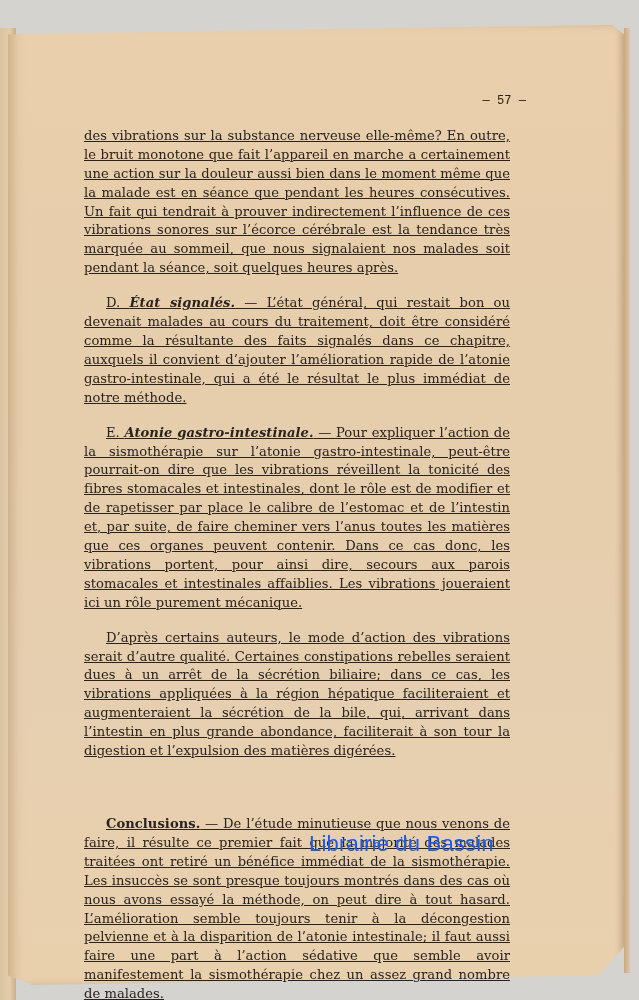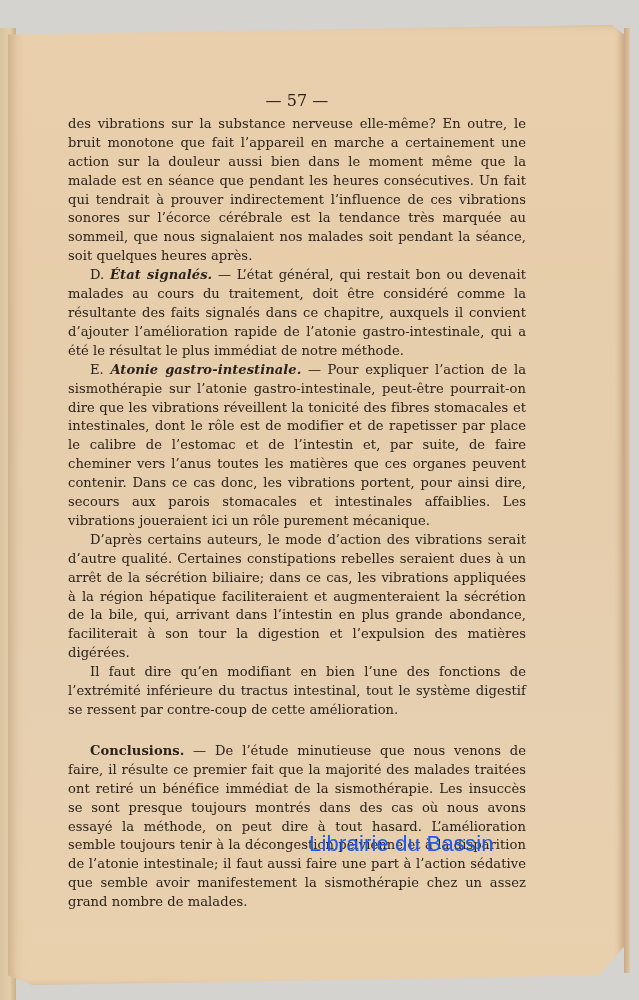--- a/index.html
+++ b/index.html
@@ -22,22 +22,22 @@
   .page-edge-right {
     position: absolute; right: 9px; top: 28px; width: 6px; height: 945px;
     background: linear-gradient(90deg, #c9a886, #e1c7a6);
   }
   .text {
     position: absolute; left: 68px; top: 92px; width: 458px;
     color: #2a221c; font-size: 13.1px; line-height: 18.9px;
     text-align: justify;
     letter-spacing: 0.05px;
   }
-  .pagenum { text-align: center; margin: 0 0 4px 0; font-size: 16px; }
-  .para { margin: 0; text-indent: 22px; text-align: justify; }
+  .pagenum { text-align: right; margin: 0 0 4px 0; font-size: 12px; font-family: Liberation Mono, monospace; }
+  .para { margin: 16px; text-indent: 22px; text-align: justify; text-decoration: underline; }
   .para.noindent { text-indent: 0; }
   .gap { height: 22px; }
   .lead-it { font-style: italic; font-weight: bold; }
   .lead-b { font-weight: bold; }
   .watermark {
     position: absolute; left: 309px; top: 831px;
     font-family: "Liberation Sans", sans-serif; font-size: 22px;
     color: #1a5cf0; white-space: nowrap; letter-spacing: 0.2px;
   }
 </style>
@@ -60,23 +60,20 @@
   </p>
 
   <p class="para">
     <span>E. </span><span class="lead-it">Atonie gastro-intestinale.</span><span> — Pour expliquer l’action de la sismothérapie sur l’atonie gastro-intestinale, peut-être pourrait-on dire que les vibrations réveillent la tonicité des fibres stomacales et intestinales, dont le rôle est de modifier et de rapetisser par place le calibre de l’estomac et de l’intestin et, par suite, de faire cheminer vers l’anus toutes les matières que ces organes peuvent contenir. Dans ce cas donc, les vibrations portent, pour ainsi dire, secours aux parois stomacales et intestinales affaiblies. Les vibrations joueraient ici un rôle purement mécanique.</span>
   </p>
 
   <p class="para">
     <span>D’après certains auteurs, le mode d’action des vibrations serait d’autre qualité. Certaines constipations rebelles seraient dues à un arrêt de la sécrétion biliaire; dans ce cas, les vibrations appliquées à la région hépatique faciliteraient et augmenteraient la sécrétion de la bile, qui, arrivant dans l’intestin en plus grande abondance, faciliterait à son tour la digestion et l’expulsion des matières digérées.</span>
   </p>
 
-  <p class="para">
-    <span>Il faut dire qu’en modifiant en bien l’une des fonctions de l’extrémité inférieure du tractus intestinal, tout le système digestif se ressent par contre-coup de cette amélioration.</span>
-  </p>
 
   <div class="gap"></div>
 
   <p class="para">
     <span class="lead-b">Conclusions.</span><span> — De l’étude minutieuse que nous venons de faire, il résulte ce premier fait que la majorité des malades traitées ont retiré un bénéfice immédiat de la sismothérapie. Les insuccès se sont presque toujours montrés dans des cas où nous avons essayé la méthode, on peut dire à tout hasard. L’amélioration semble toujours tenir à la décongestion pelvienne et à la disparition de l’atonie intestinale; il faut aussi faire une part à l’action sédative que semble avoir manifestement la sismothérapie chez un assez grand nombre de malades.</span>
   </p>
 </div>
 
 <div class="watermark">Librairie du Bassin</div>
 

